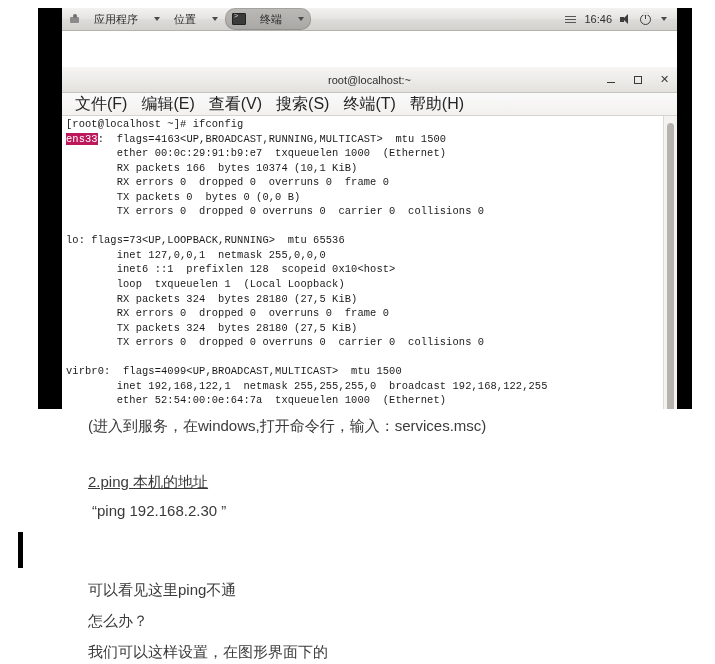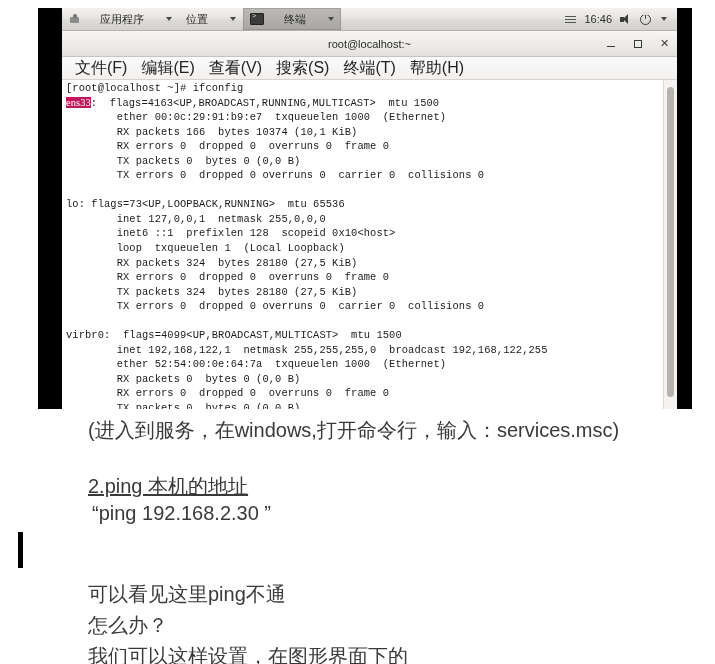--- a/index.html
+++ b/index.html
@@ -26,27 +26,28 @@
   
   .gpanel{
     position:absolute; left:0; top:0; width:615px; height:23px;
     background:linear-gradient(180deg,#f3f2f1 0%,#e6e4e1 48%,#dedcd8 52%,#d3d1cd 100%);
     border-bottom:1px solid #b5b2ad;
     display:flex; align-items:center;
     font-size:11px; color:#2a2a2a;
     box-sizing:border-box;
   }
   .gp-item{
-    display:flex; align-items:center; gap:20px;
+    display:flex; align-items:center; gap:14px;
     padding:0 7px; height:100%;
     white-space:nowrap;
   }
   .gp-item.active{
     background:linear-gradient(180deg,#bcbab6 0%,#a9a7a3 100%);
     box-shadow:inset 0 0 0 1px rgba(0,0,0,.12);
+    border-radius:10px;
   }
   .gp-spacer{flex:1;}
   .gp-right{
     display:flex; align-items:center; gap:8px; padding-right:10px;
     font-size:11px; color:#2f2f2f;text-align:center;
   }
   .caret{
     width:0;height:0;border-left:3.5px solid transparent;border-right:3.5px solid transparent;
     border-top:4px solid #4a4a4a; display:inline-block; margin-left:2px;
   }
@@ -105,21 +106,21 @@
   
   .twin{
     position:absolute; left:0; top:23px; width:615px; height:378px;
     background:#ffffff;
   }
   .twin-title{
     height:25px; position:relative;
     background:linear-gradient(180deg,#f6f5f4 0%,#eceae7 60%,#e3e1dd 100%);
     border-bottom:1px solid #c7c4bf;
     display:flex;align-items:center;justify-content:center;
-    font-size:11px;color:#2d2d2d;
+    font-size:11px;color:#2d2d2d;margin-top:36px;
   }
   .twin-btns{
     position:absolute;right:6px;top:0;height:25px;display:flex;align-items:center;gap:14px;
     font-size:11px;color:#3a3a3a;
   }
   .tbtn{width:13px;height:13px;display:flex;align-items:center;justify-content:center;line-height:1;}
   .tbtn .min{display:block;width:8px;height:1.5px;background:#3a3a3a;margin-top:6px;}
   .tbtn .max{display:block;width:8px;height:8px;border:1.5px solid #3a3a3a;box-sizing:border-box;}
   .twin-menu{
     height:22px;
@@ -138,35 +139,35 @@
   }
   .term-text{
     position:absolute;left:4px;top:1px;right:16px;
     font-family:"Liberation Mono","DejaVu Sans Mono",monospace;
     font-size:10.4px;
     line-height:14.55px;
     color:#1a1a1a;
     white-space:pre;
     letter-spacing:0.1px;
   }
-  .hl{background:#be185d;color:#ffffff;font-family:Liberation Serif, serif;}
+  .hl{background:#be185d;color:#ffffff;}
   .tscroll{
     position:absolute;right:0;top:0;width:13px;height:329px;
     background:#f4f3f1;border-left:1px solid #dcd9d4;
   }
   .tscroll .thumb{
     position:absolute;left:3px;top:7px;width:7px;height:310px;
     background:#b6b3ae;border-radius:4px;
   }
 
   
   .doc-line{
     position:absolute;
     font-family:"Liberation Sans","DejaVu Sans",sans-serif;
-    font-size:20px;
+    font-size:15px;
     color:#3a3a3a;
     white-space:nowrap;
   }
 
   
   .shot2{
     position:absolute;left:18px;top:532px;width:420px;height:36px;
     background:#ffffff;
   }
   .shot2 .blackbar{

